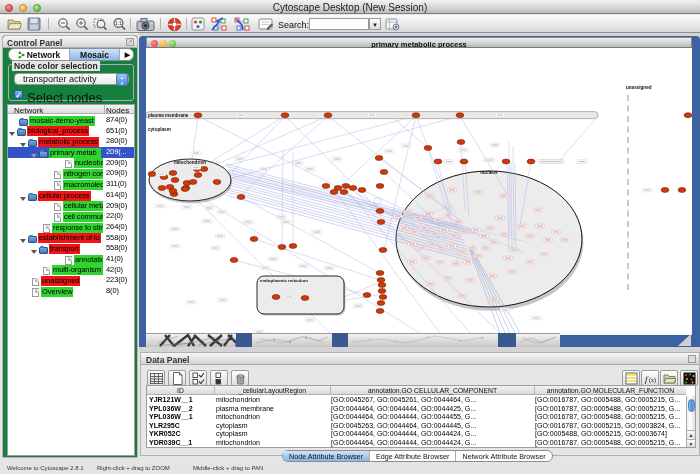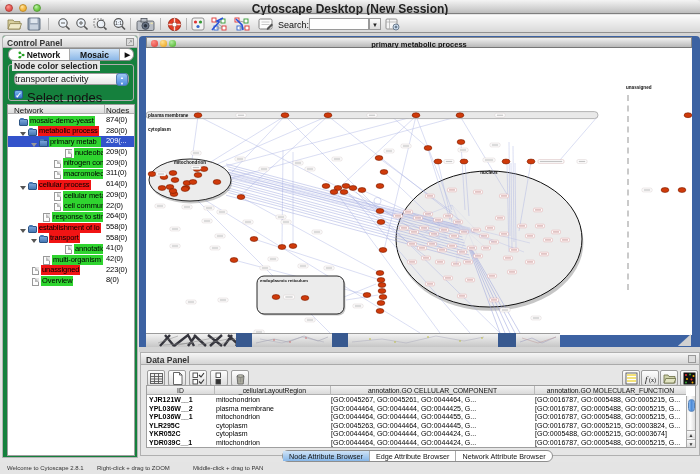--- a/index.html
+++ b/index.html
@@ -4,21 +4,21 @@
 html,body{width:700px;height:474px;overflow:hidden}
 body{font-family:"Liberation Sans",sans-serif;background:#e5e5e5;position:relative}
 
 #mtitle{position:absolute;left:0;top:0;width:700px;height:14px;
  background:linear-gradient(#f4f4f4,#cfcfcf 70%,#bcbcbc);border-bottom:1px solid #7e7e7e;
  border-radius:4px 4px 0 0;}
 #mtitle .tl{position:absolute;top:3.5px;width:8px;height:8px;border-radius:50%;}
 #mtitle .t1{left:5px;background:radial-gradient(circle at 35% 30%,#ff9d96,#ec6560 45%,#d63a31);border:0.5px solid #b5423c}
 #mtitle .t2{left:19px;background:radial-gradient(circle at 35% 30%,#ffe9a8,#f6bd4f 45%,#e9a20e);border:0.5px solid #c08e2e}
 #mtitle .t3{left:33px;background:radial-gradient(circle at 35% 30%,#c4f2b4,#7ed355 45%,#4db327);border:0.5px solid #59a03c}
-#mtitle .txt{position:absolute;left:0;right:0;top:2px;text-align:center;font-size:12px;font-weight:bold;color:#222}
+#mtitle .txt{position:absolute;left:0;right:0;top:2px;text-align:center;font-size:10px;font-weight:normal;color:#222}
 
 #toolbar{position:absolute;left:0;top:15px;width:700px;height:18px;
  background:linear-gradient(#fbfbfb,#d9d9d9);border-bottom:1px solid #909090}
 #toolbar svg{position:absolute;top:2px}
 #toolbar .sep{position:absolute;top:3px;width:1px;height:12px;background:#b6b6b6}
 #search-lab{position:absolute;left:278px;top:5px;font-size:9px;color:#111}
 #search-box{position:absolute;left:309px;top:3px;width:60px;height:12px;background:#fff;border:1px solid #9a9a9a}
 #search-drop{position:absolute;left:369px;top:3px;width:12px;height:12px;background:linear-gradient(#fdfdfd,#dcdcdc);border:1px solid #9a9a9a;font-size:6px;text-align:center;line-height:12px;color:#222}
 
 #cpanel{position:absolute;left:2px;top:35px;width:136px;height:423px;background:#15803d;border:1px solid #b4b4b4;border-radius:3px 3px 0 0}
@@ -26,21 +26,21 @@
 #cpanel .hdr span{position:absolute;left:4px;top:1.5px;font-size:8.5px;font-weight:bold;color:#333}
 #cpanel .hdr .gi{position:absolute;right:3px;top:2px;width:8px;height:8px;border:1px solid #999;background:#ddd;font-size:6px;line-height:7px;text-align:center;color:#777}
 #tabs{position:absolute;left:5px;top:12px;width:126px;height:13px;background:#fff;border:1px solid #8e8e8e;border-radius:6px;overflow:hidden}
 #tabs .seg{position:absolute;top:0;height:100%;font-size:8.5px;font-weight:bold;color:#111;text-align:center;line-height:12px}
 #tabs .s1{left:0;width:61px;border-right:1px solid #aaa}
 #tabs .s2{left:61px;width:50px;background:linear-gradient(#cfe3f7,#8cb8e8);border-right:1px solid #aaa}
 #tabs .s3{left:111px;width:15px;font-size:7px}
 .neticon{display:inline-block;width:7px;height:8px;vertical-align:-1px;margin-right:2px}
 #grpbox{position:absolute;left:5px;top:28px;width:126px;height:37px;border:1px solid #adadad;border-radius:3px}
 #grplab{position:absolute;left:9px;top:25px;font-size:8.5px;font-weight:bold;color:#222;background:#e6e6e6;padding:0 2px}
-#combo{position:absolute;left:11px;top:37px;width:115px;height:12px;background:linear-gradient(#fff,#e8e8e8);border:1px solid #9a9a9a;border-radius:4px;font-size:9px;color:#111;line-height:11px;padding-left:0}
+#combo{position:absolute;left:11px;top:37px;width:115px;height:12px;background:linear-gradient(#fff,#e8e8e8);border:1px solid #9a9a9a;border-radius:4px;font-size:9px;color:#111;line-height:11px;padding-left:8px}
 #combo .step{position:absolute;right:0px;top:-1px;width:12px;height:12.5px;border-radius:3px;background:linear-gradient(#9ec7f5,#4a8ade);border:1px solid #4f7ab0;color:#fff;font-size:4px;line-height:5.6px;text-align:center;padding-top:1px}
 #chk{position:absolute;left:11px;top:54px;width:9px;height:9px;background:linear-gradient(#7db9f0,#2f74c8);border:1px solid #2a5b96;border-radius:2px;color:#fff;font-size:8px;line-height:9px;text-align:center;font-weight:bold}
 #chklab{position:absolute;left:24px;top:54px;font-size:13px;color:#111}
 #treewrap{position:absolute;left:4px;top:68px;width:128px;height:352px;background:#fff;border:1px solid #9f9f9f}
 #treehdr{position:absolute;left:0;top:0;right:0;height:9px;background:linear-gradient(#f4f4f4,#dcdcdc);border-bottom:1px solid #b0b0b0;font-size:8px;color:#111}
 #treehdr .h1{position:absolute;left:6px;top:0.5px}
 #treehdr .h2{position:absolute;left:98px;top:0.5px}
 #treehdr .dv{position:absolute;left:96px;top:0;width:1px;height:9px;background:#b0b0b0}
 #tree{position:absolute;left:0;top:10px;right:0;bottom:0;overflow:hidden}
 .trow{position:relative;height:10.7px;font-size:7.5px;letter-spacing:-0.1px;white-space:nowrap;color:#000;display:flex;align-items:flex-end}
@@ -642,20 +642,27 @@
         <span class="h2">Nodes</span>
       </div>
    <div id="tree">
         <div class="trow">
           <span style="margin-left:11px"></span>
           <span class="fold"></span>
           <span class="lg" style="max-width:73px">mosaic-demo-yeast</span>
           <span class="cnt">874(0)</span>
         </div>
         <div class="trow">
+          <span style="margin-left:1px"></span>
+          <span class="tri"></span>
+          <span class="fold"></span>
+          <span class="lr" style="max-width:74px">biological_process</span>
+          <span class="cnt">651(0)</span>
+        </div>
+        <div class="trow">
           <span style="margin-left:12px"></span>
           <span class="tri"></span>
           <span class="fold"></span>
           <span class="lr" style="max-width:63px">metabolic process</span>
           <span class="cnt">280(0)</span>
         </div>
         <div class="trow sel">
           <span style="margin-left:23px"></span>
           <span class="tri"></span>
           <span class="fold"></span>

